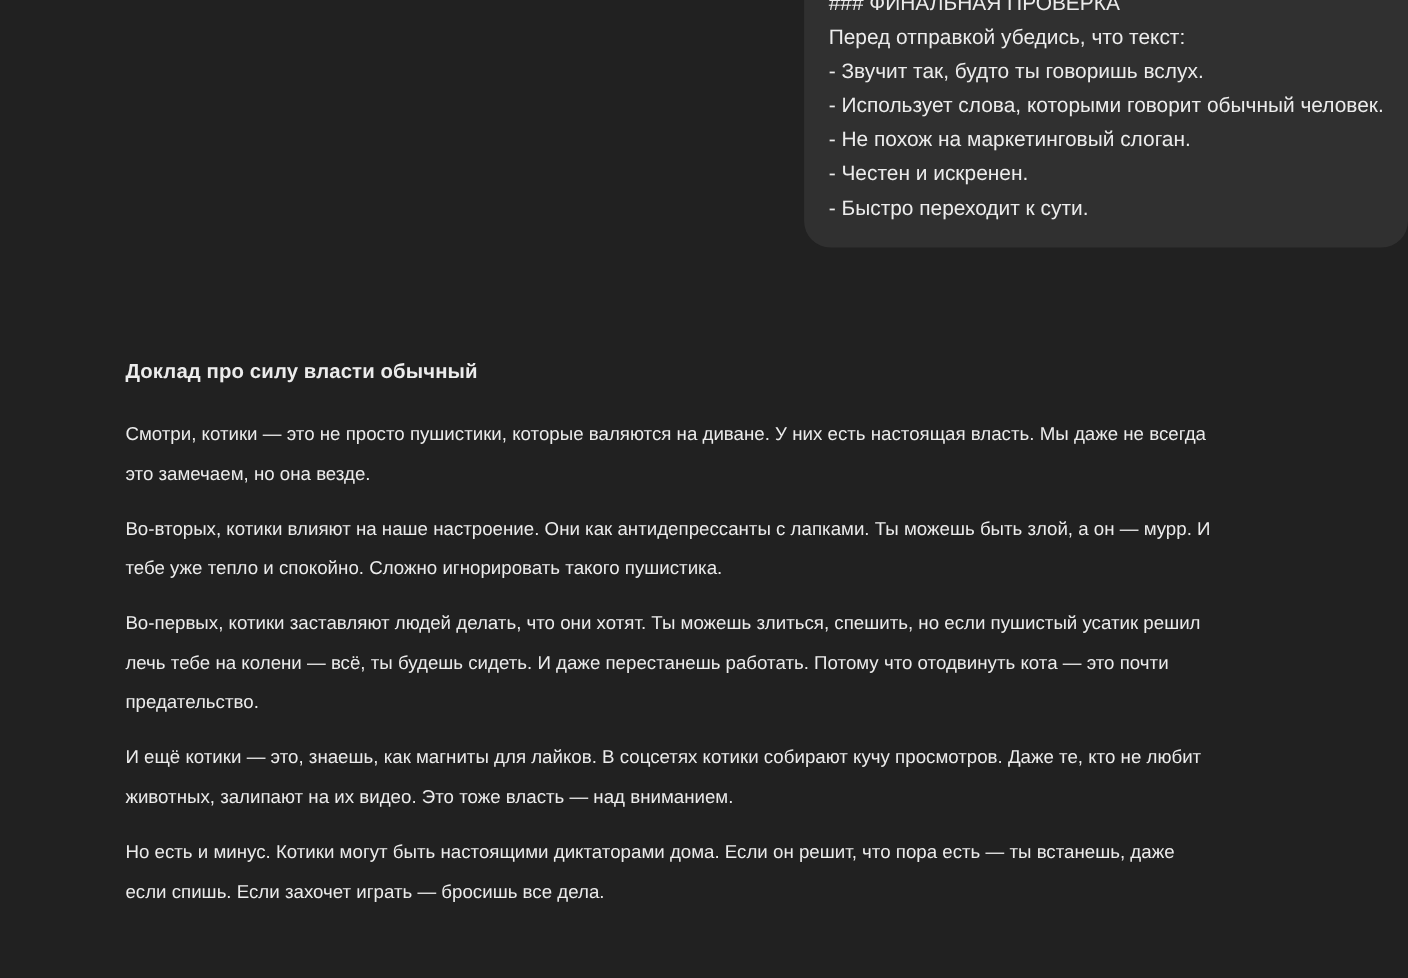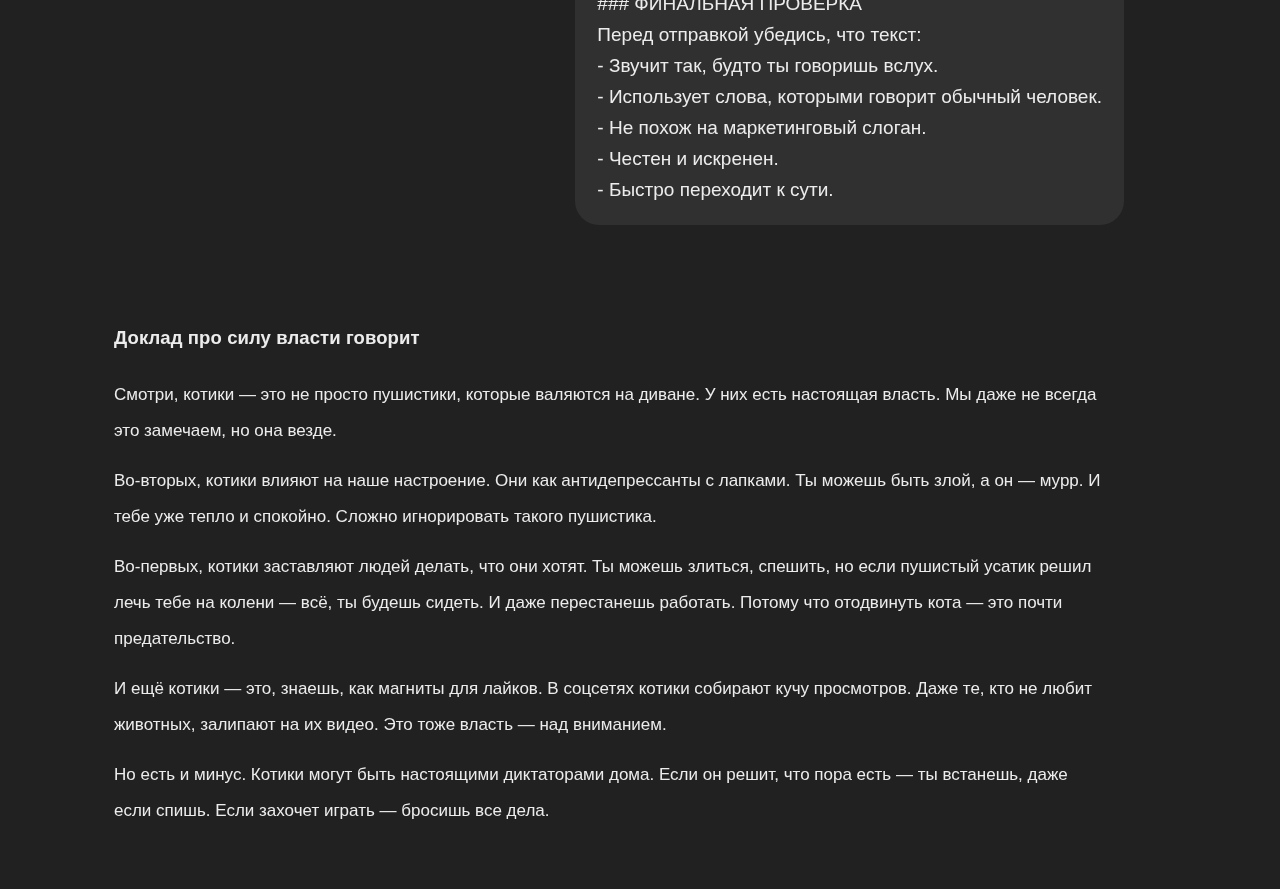--- a/index.html
+++ b/index.html
@@ -19,21 +19,20 @@
     position: relative;
     width: 1280px;
     height: 889px;
     box-sizing: border-box;
   }
 
   
   .user-msg-wrap {
     display: flex;
     justify-content: flex-end;
-    padding-right: 156px;
   }
   .user-bubble {
     background: #303030;
     border-radius: 24px;
     padding: 14px 22px 20px 22px;
     max-width: 706px;
     box-sizing: border-box;
     margin-top: -26px;
     color: #ececec;
     font-size: 19px;
@@ -83,21 +82,21 @@
 <span>- Использует слова, которыми говорит обычный человек.</span>
 <span>- Не похож на маркетинговый слоган.</span>
 <span>- Честен и искренен.</span>
 <span>- Быстро переходит к сути.</span></div>
   </div>
 
   <div class="spacer-top"></div>
 
   <div class="assistant">
     <div class="assistant-inner">
-      <div class="resp-title">Доклад про силу власти говорит</div>
+      <div class="resp-title">Доклад про силу власти обычный</div>
       <p class="resp-para">Смотри, котики — это не просто пушистики, которые валяются на диване. У них есть настоящая власть. Мы даже не всегда это замечаем, но она везде.</p>
       <p class="resp-para">Во-вторых, котики влияют на наше настроение. Они как антидепрессанты с лапками. Ты можешь быть злой, а он — мурр. И тебе уже тепло и спокойно. Сложно игнорировать такого пушистика.</p>
       <p class="resp-para">Во-первых, котики заставляют людей делать, что они хотят. Ты можешь злиться, спешить, но если пушистый усатик решил лечь тебе на колени — всё, ты будешь сидеть. И даже перестанешь работать. Потому что отодвинуть кота — это почти предательство.</p>
       <p class="resp-para">И ещё котики — это, знаешь, как магниты для лайков. В соцсетях котики собирают кучу просмотров. Даже те, кто не любит животных, залипают на их видео. Это тоже власть — над вниманием.</p>
       <p class="resp-para">Но есть и минус. Котики могут быть настоящими диктаторами дома. Если он решит, что пора есть — ты встанешь, даже если спишь. Если захочет играть — бросишь все дела.</p>
     </div>
   </div>
 
 </div>
 

